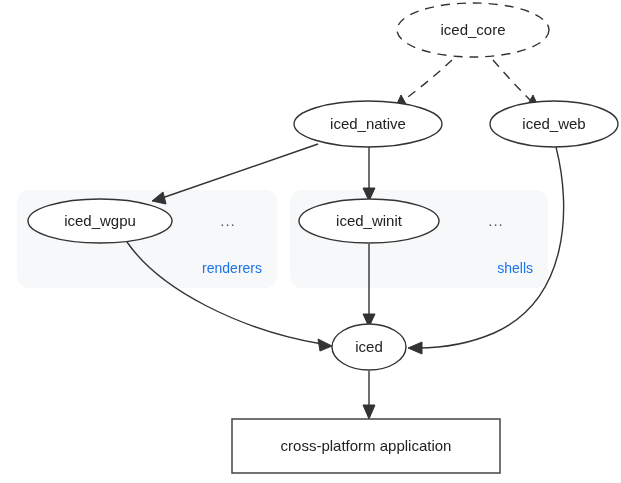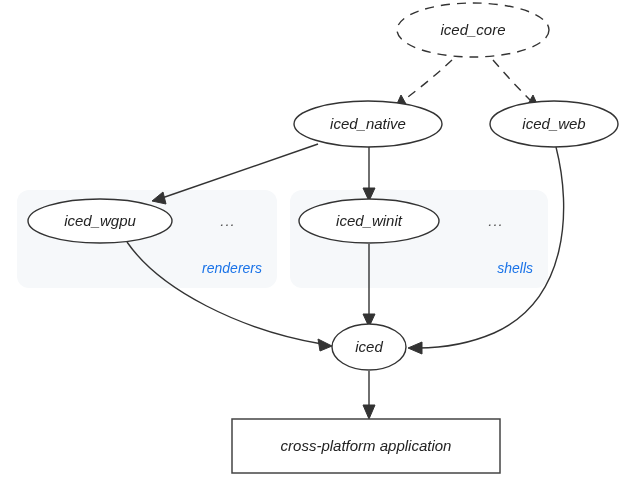--- a/index.html
+++ b/index.html
@@ -10,21 +10,20 @@
   body {
     width: 621px;
     height: 483px;
     font-family: "Liberation Sans", sans-serif;
     overflow: hidden;
   }
   #diagram-root {
     position: relative;
     width: 621px;
     height: 483px;
-    font-style: italic;
   }
   svg.graph {
     display: block;
     width: 621px;
     height: 483px;
   }
   .cluster-rect {
     fill: #f6f8fa;
     stroke: none;
   }

